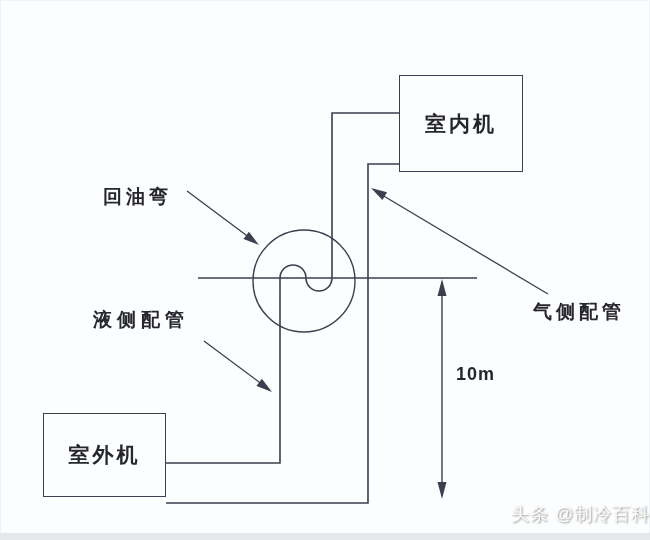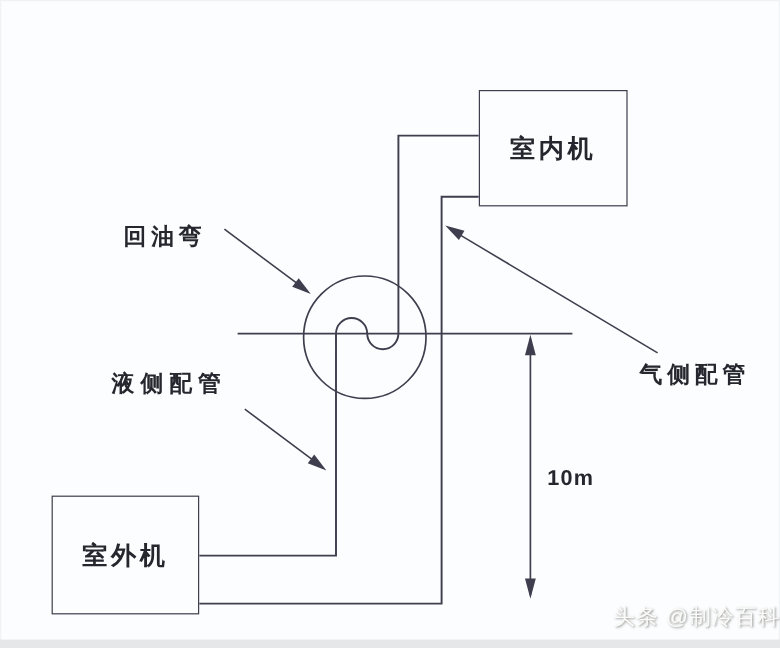--- a/index.html
+++ b/index.html
@@ -27,35 +27,35 @@
   .diagram-svg polygon{fill:var(--line);stroke:none;}
 
   .unit-box{
     position:absolute;
     border:1.6px solid var(--line);
     background:var(--bg);
     display:flex;align-items:center;justify-content:center;
     box-sizing:border-box;
   }
   .unit-box.indoor{left:399px;top:75px;width:124px;height:97px;}
-  .unit-box.outdoor{left:43px;top:413px;width:123px;height:99px;text-align:right;}
+  .unit-box.outdoor{left:43px;top:413px;width:123px;height:84px;text-align:right;}
   .unit-label{
     font-size:21px;font-weight:bold;color:var(--text);
     letter-spacing:3px;white-space:nowrap;
   }
 
   .float-label{
     position:absolute;
     font-size:19px;font-weight:bold;color:var(--text);
     white-space:nowrap;
   }
   .lbl-oil{left:103px;top:171px;letter-spacing:4px;margin-top:13px;}
   .lbl-gas{left:93px;top:307px;letter-spacing:5px;}
   .lbl-liquid{left:533px;top:299px;letter-spacing:4px;}
-  .lbl-dim{left:456px;top:388px;font-size:18px;letter-spacing:1px;}
+  .lbl-dim{left:456px;top:364px;font-size:18px;letter-spacing:1px;}
 
   .watermark{
     position:absolute;left:511px;top:502px;
     font-size:18px;font-weight:normal;letter-spacing:1px;
     color:#fbfbf9;
     text-shadow:1px 1px 2px #8f8f8f,-1px -1px 1px #ffffff;
     white-space:nowrap;
   }
   .bottom-strip{
     position:absolute;left:0;top:533px;width:650px;height:7px;

